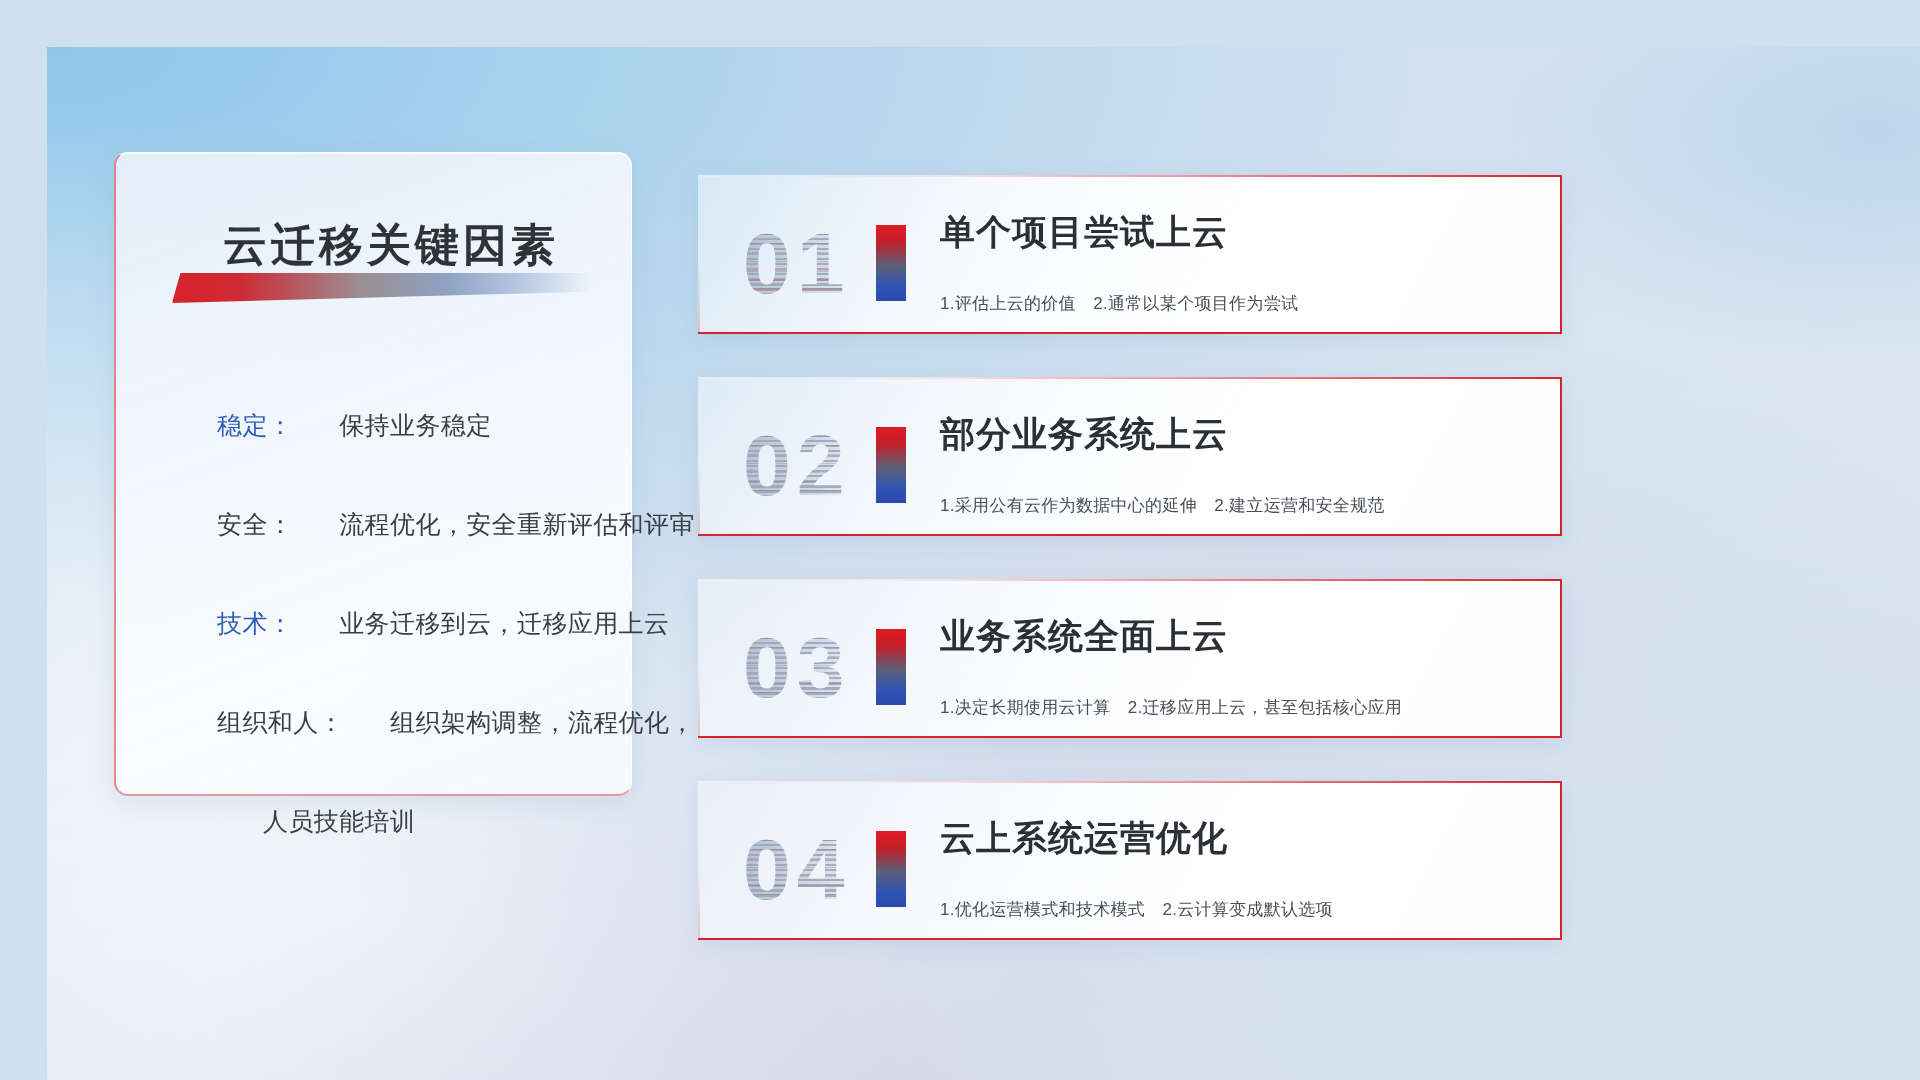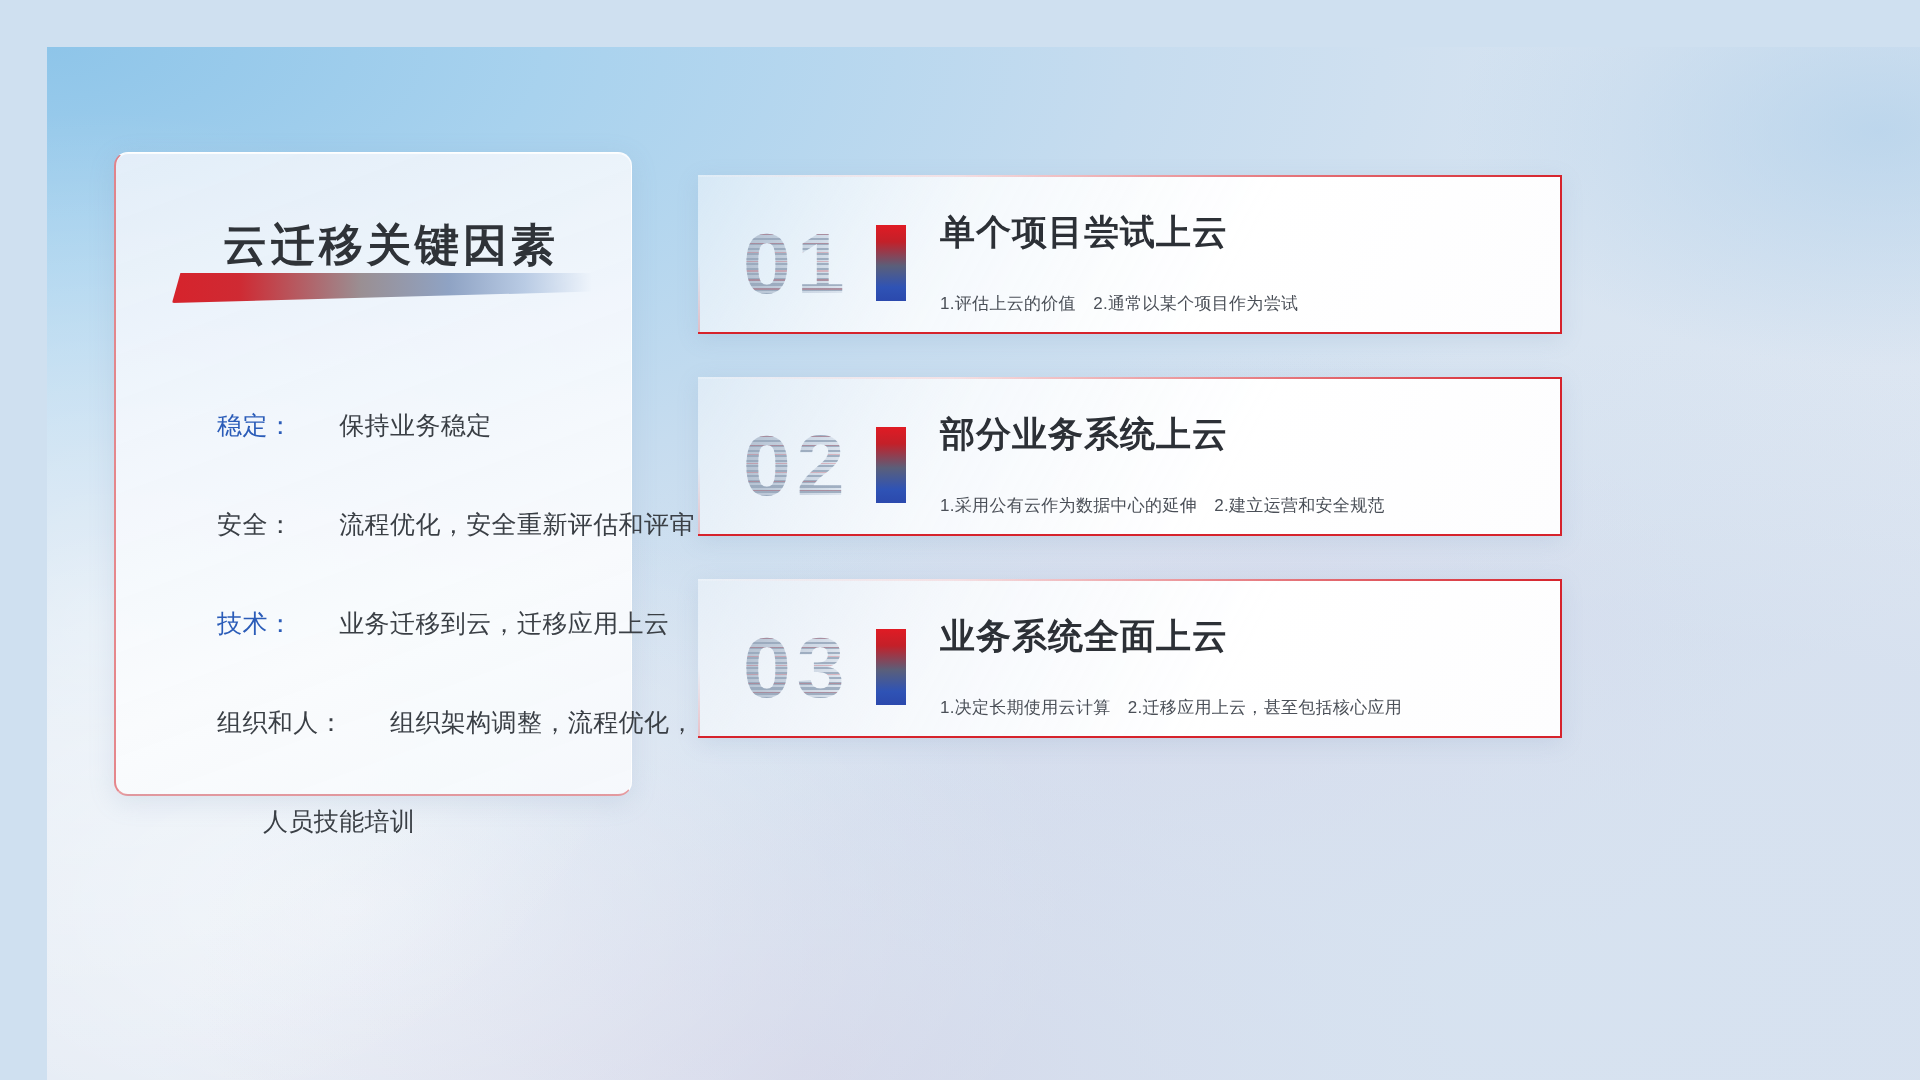--- a/index.html
+++ b/index.html
@@ -164,13 +164,22 @@
     </article>
     <article class="step-card">
       <div class="step-num">03</div>
       <div class="step-num-glow">03</div>
       <div class="step-bar"></div>
       <div class="step-text">
         <div class="step-title">业务系统全面上云</div>
         <div class="step-sub">1.决定长期使用云计算　2.迁移应用上云，甚至包括核心应用</div>
       </div>
     </article>
+    <article class="step-card">
+      <div class="step-num">04</div>
+      <div class="step-num-glow">04</div>
+      <div class="step-bar"></div>
+      <div class="step-text">
+        <div class="step-title">云上系统运营优化</div>
+        <div class="step-sub">1.优化运营模式和技术模式　2.云计算变成默认选项</div>
+      </div>
+    </article>
   </section>
 
 </body></html>

